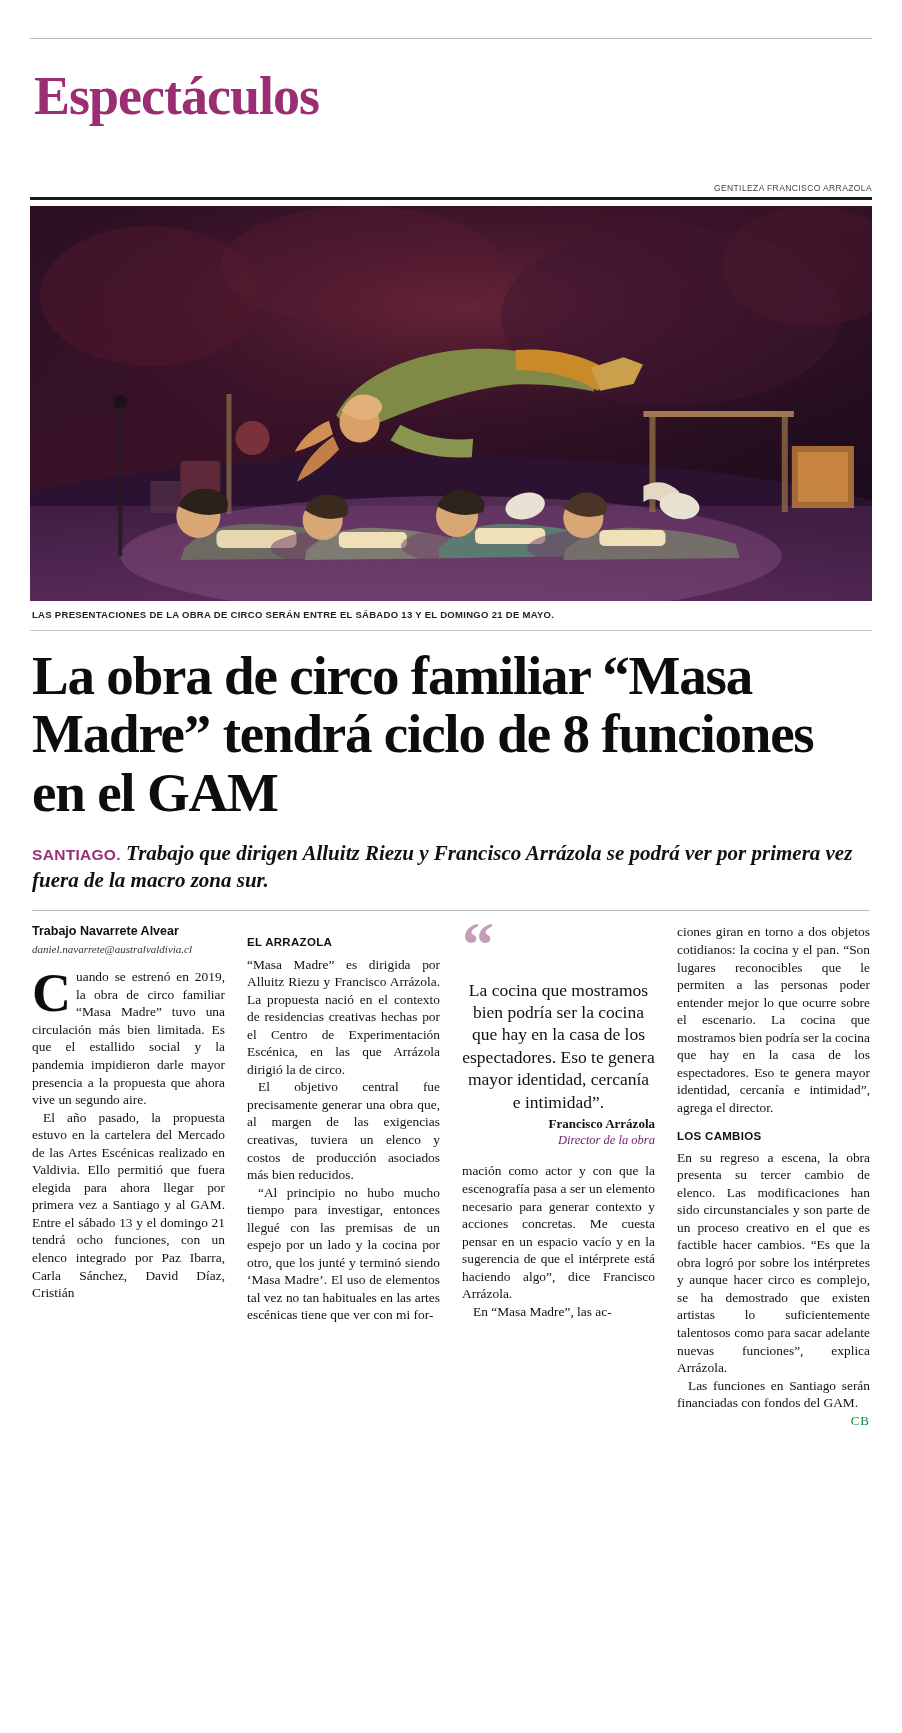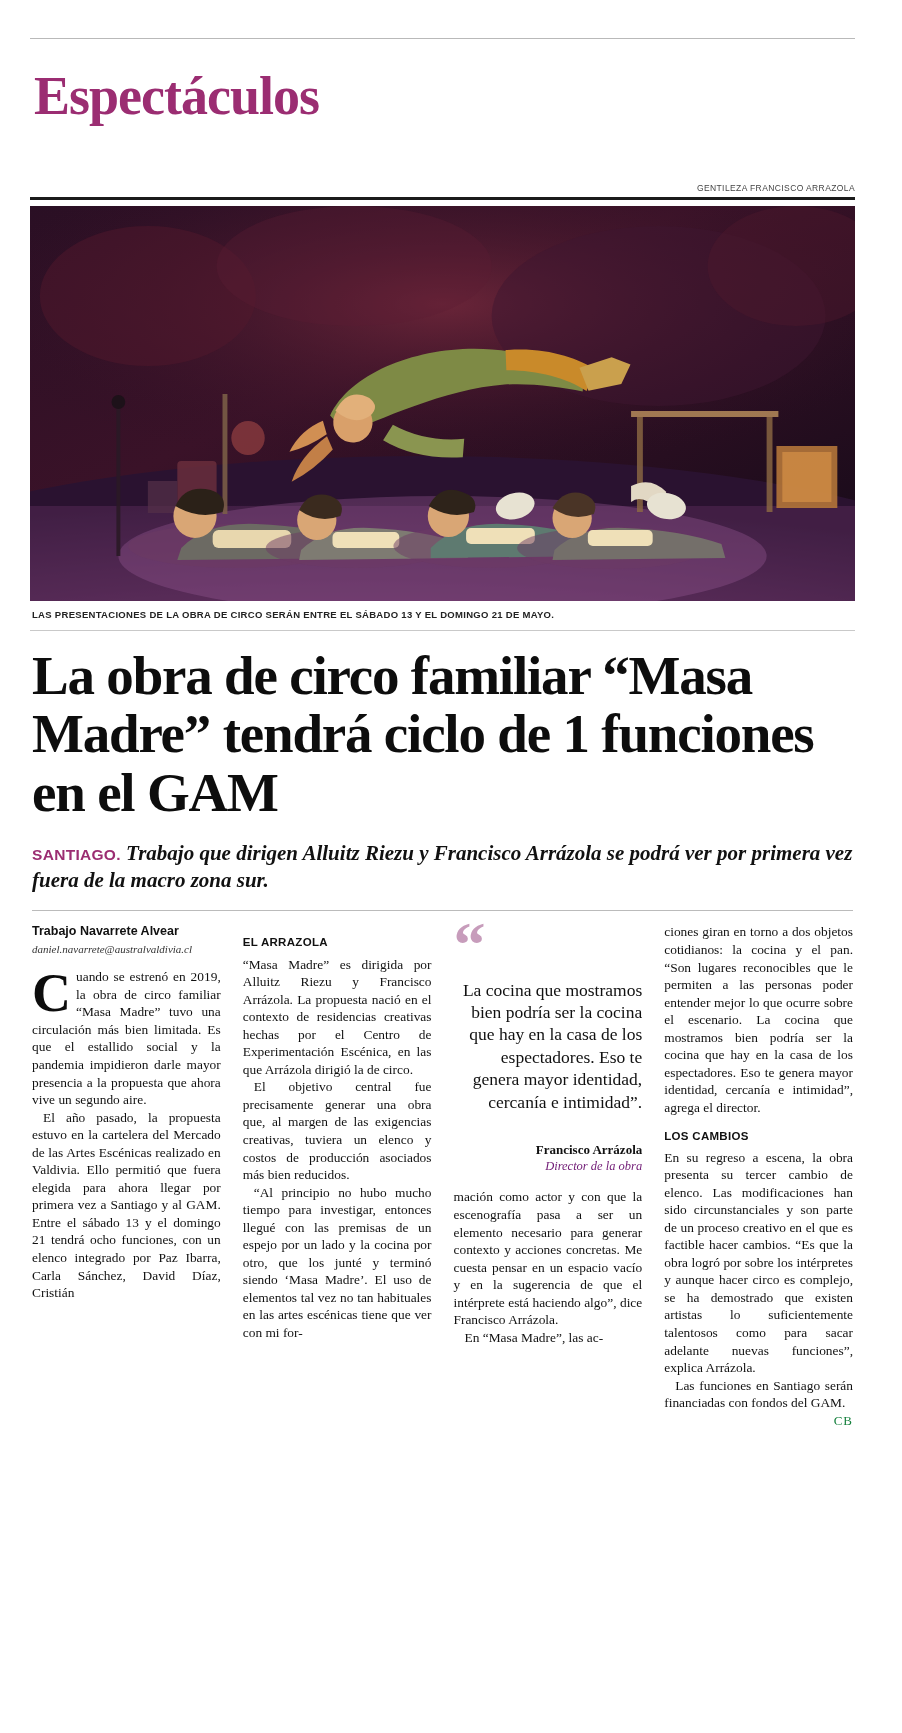--- a/index.html
+++ b/index.html
@@ -11,21 +11,21 @@
     width: 902px;
     height: 1733px;
     font-family: "Liberation Serif", serif;
     color: #111;
     position: relative;
     overflow: hidden;
   }
   .page {
     width: 902px;
     height: 1270px;
-    padding: 38px 47px 10px 30px;
+    padding: 38px 30px 10px 30px;
     position: relative;
   }
   .top-rule {
     border-top: 1px solid #b9b9b9;
     margin: 0 0 30px 0;
   }
   .section-title {
     font-family: "Liberation Serif", serif;
     font-weight: bold;
     font-size: 54px;
@@ -159,22 +159,22 @@
     line-height: 0.55;
     color: #c79cbb;
     letter-spacing: -4px;
     margin-bottom: 16px;
     display: block;
   }
   .quote-text {
     font-size: 17.5px;
     line-height: 1.28;
     color: #111;
-    text-align: right;
-    margin-bottom: 28px;
+    text-align: center;
+    margin-bottom: 2px;
   }
   .quote-author {
     font-family: "Liberation Serif", serif;
     font-weight: bold;
     font-size: 13px;
     text-align: right;
     color: #111;
   }
   .quote-role {
     font-family: "Liberation Serif", serif;
@@ -291,21 +291,21 @@
 
         <ellipse cx="494" cy="300" rx="20" ry="13" fill="#e7e2d2" transform="rotate(-14 494 300)"></ellipse>
         <ellipse cx="648" cy="300" rx="20" ry="13" fill="#e7e2d2" transform="rotate(10 648 300)"></ellipse>
 
         <rect x="0" y="0" width="840" height="395" fill="none"></rect>
       </svg>
     </div>
     <div class="caption">LAS PRESENTACIONES DE LA OBRA DE CIRCO SERÁN ENTRE EL SÁBADO 13 Y EL DOMINGO 21 DE MAYO.</div>
   </div>
 
-  <h2 class="headline">La obra de circo familiar “Masa Madre” tendrá ciclo de 1 funciones en el GAM</h2>
+  <h2 class="headline">La obra de circo familiar “Masa Madre” tendrá ciclo de 8 funciones en el GAM</h2>
 
   <div class="subhead">
     <span class="dateline">SANTIAGO.</span>
     <span class="sub-text">Trabajo que dirigen Alluitz Riezu y Francisco Arrázola se podrá ver por primera vez fuera de la macro zona sur.</span>
   </div>
 
   <div class="sub-rule"></div>
 
   <div class="columns">
 

